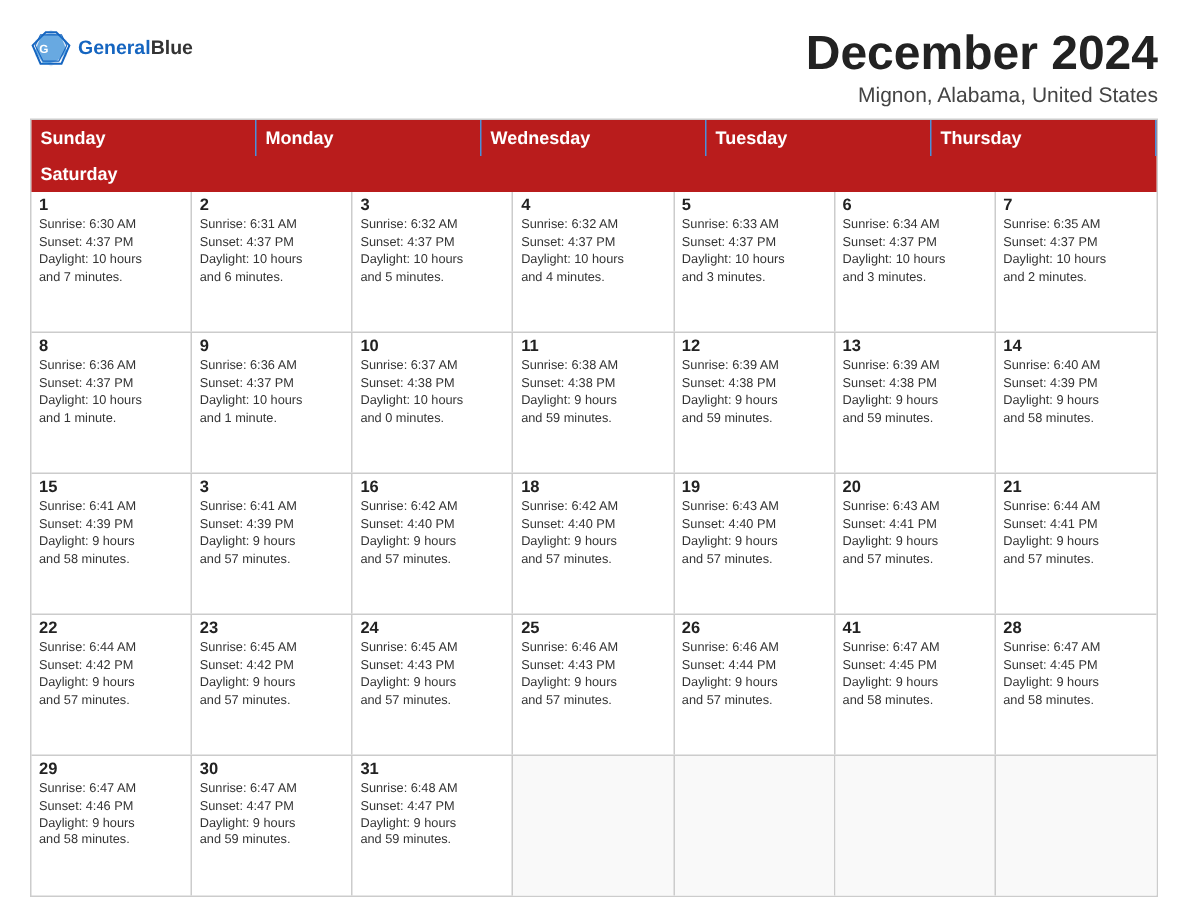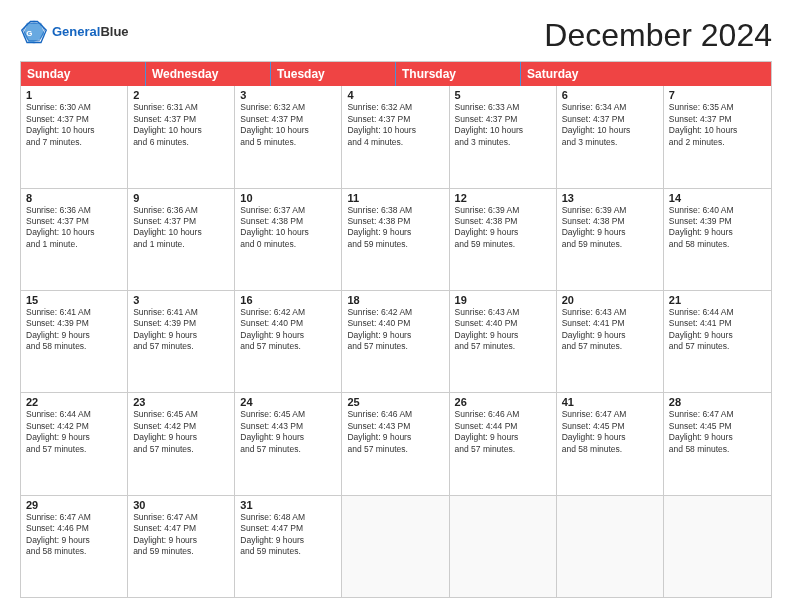--- a/index.html
+++ b/index.html
@@ -37,39 +37,39 @@
     .logo-text .blue { color: #1565c0; }
     .logo-icon {
       width: 28px;
       height: 28px;
     }
     .title-block {
       text-align: right;
     }
     .main-title {
       font-size: 32px;
-      font-weight: normal;
+      font-weight: bold;
       color: #222;
       line-height: 1.1;
     }
     .subtitle {
       font-size: 14px;
       color: #444;
       margin-top: 2px;
     }
     .calendar {
       flex: 1;
       display: flex;
       flex-direction: column;
       border: 1px solid #ccc;
     }
     .calendar-header {
       display: grid;
-      grid-template-columns: repeat(6, 1fr);
-      background: #ef4444;
+      grid-template-columns: repeat(5, 1fr);
+      background: #b91c1c;
     }
     .cal-header-cell {
       color: #fff;
       font-size: 12px;
       font-weight: bold;
       padding: 5px 6px;
       text-align: left;
       border-right: 1px solid #4a90d9;
     }
     .cal-header-cell:last-child { border-right: none; }
@@ -121,26 +121,28 @@
         <path d="M14 6 L24 6 L28 14 L22 26 L10 26 L4 14 L8 6 Z" fill="none" stroke="#1565c0" stroke-width="0.8"></path>
         <text x="7" y="20" font-size="9" font-weight="bold" fill="#fff" font-family="Arial">G</text>
       </svg>
       <div style="display:flex;flex-direction:row;line-height:1.1;">
         <span class="logo-text"><span class="blue">General</span></span>
         <span class="logo-text">Blue</span>
       </div>
     </div>
     <div class="title-block">
       <div class="main-title">December 2024</div>
+      <div class="subtitle">Mignon, Alabama, United States</div>
     </div>
   </div>
 
   <div class="calendar">
     <div class="calendar-header">
     <div class="cal-header-cell">Sunday</div>
+        <div class="cal-header-cell">Monday</div>
         <div class="cal-header-cell">Wednesday</div>
         <div class="cal-header-cell">Tuesday</div>
         <div class="cal-header-cell">Thursday</div>
         <div class="cal-header-cell">Saturday</div>
       </div>
     <div class="calendar-body">
     <div class="cal-row">
           <div class="cal-cell">
             <span class="day-num">1</span>
             <div class="cell-text">Sunrise: 6:30 AM<br>Sunset: 4:37 PM<br>Daylight: 10 hours<br>and 7 minutes.</div>

